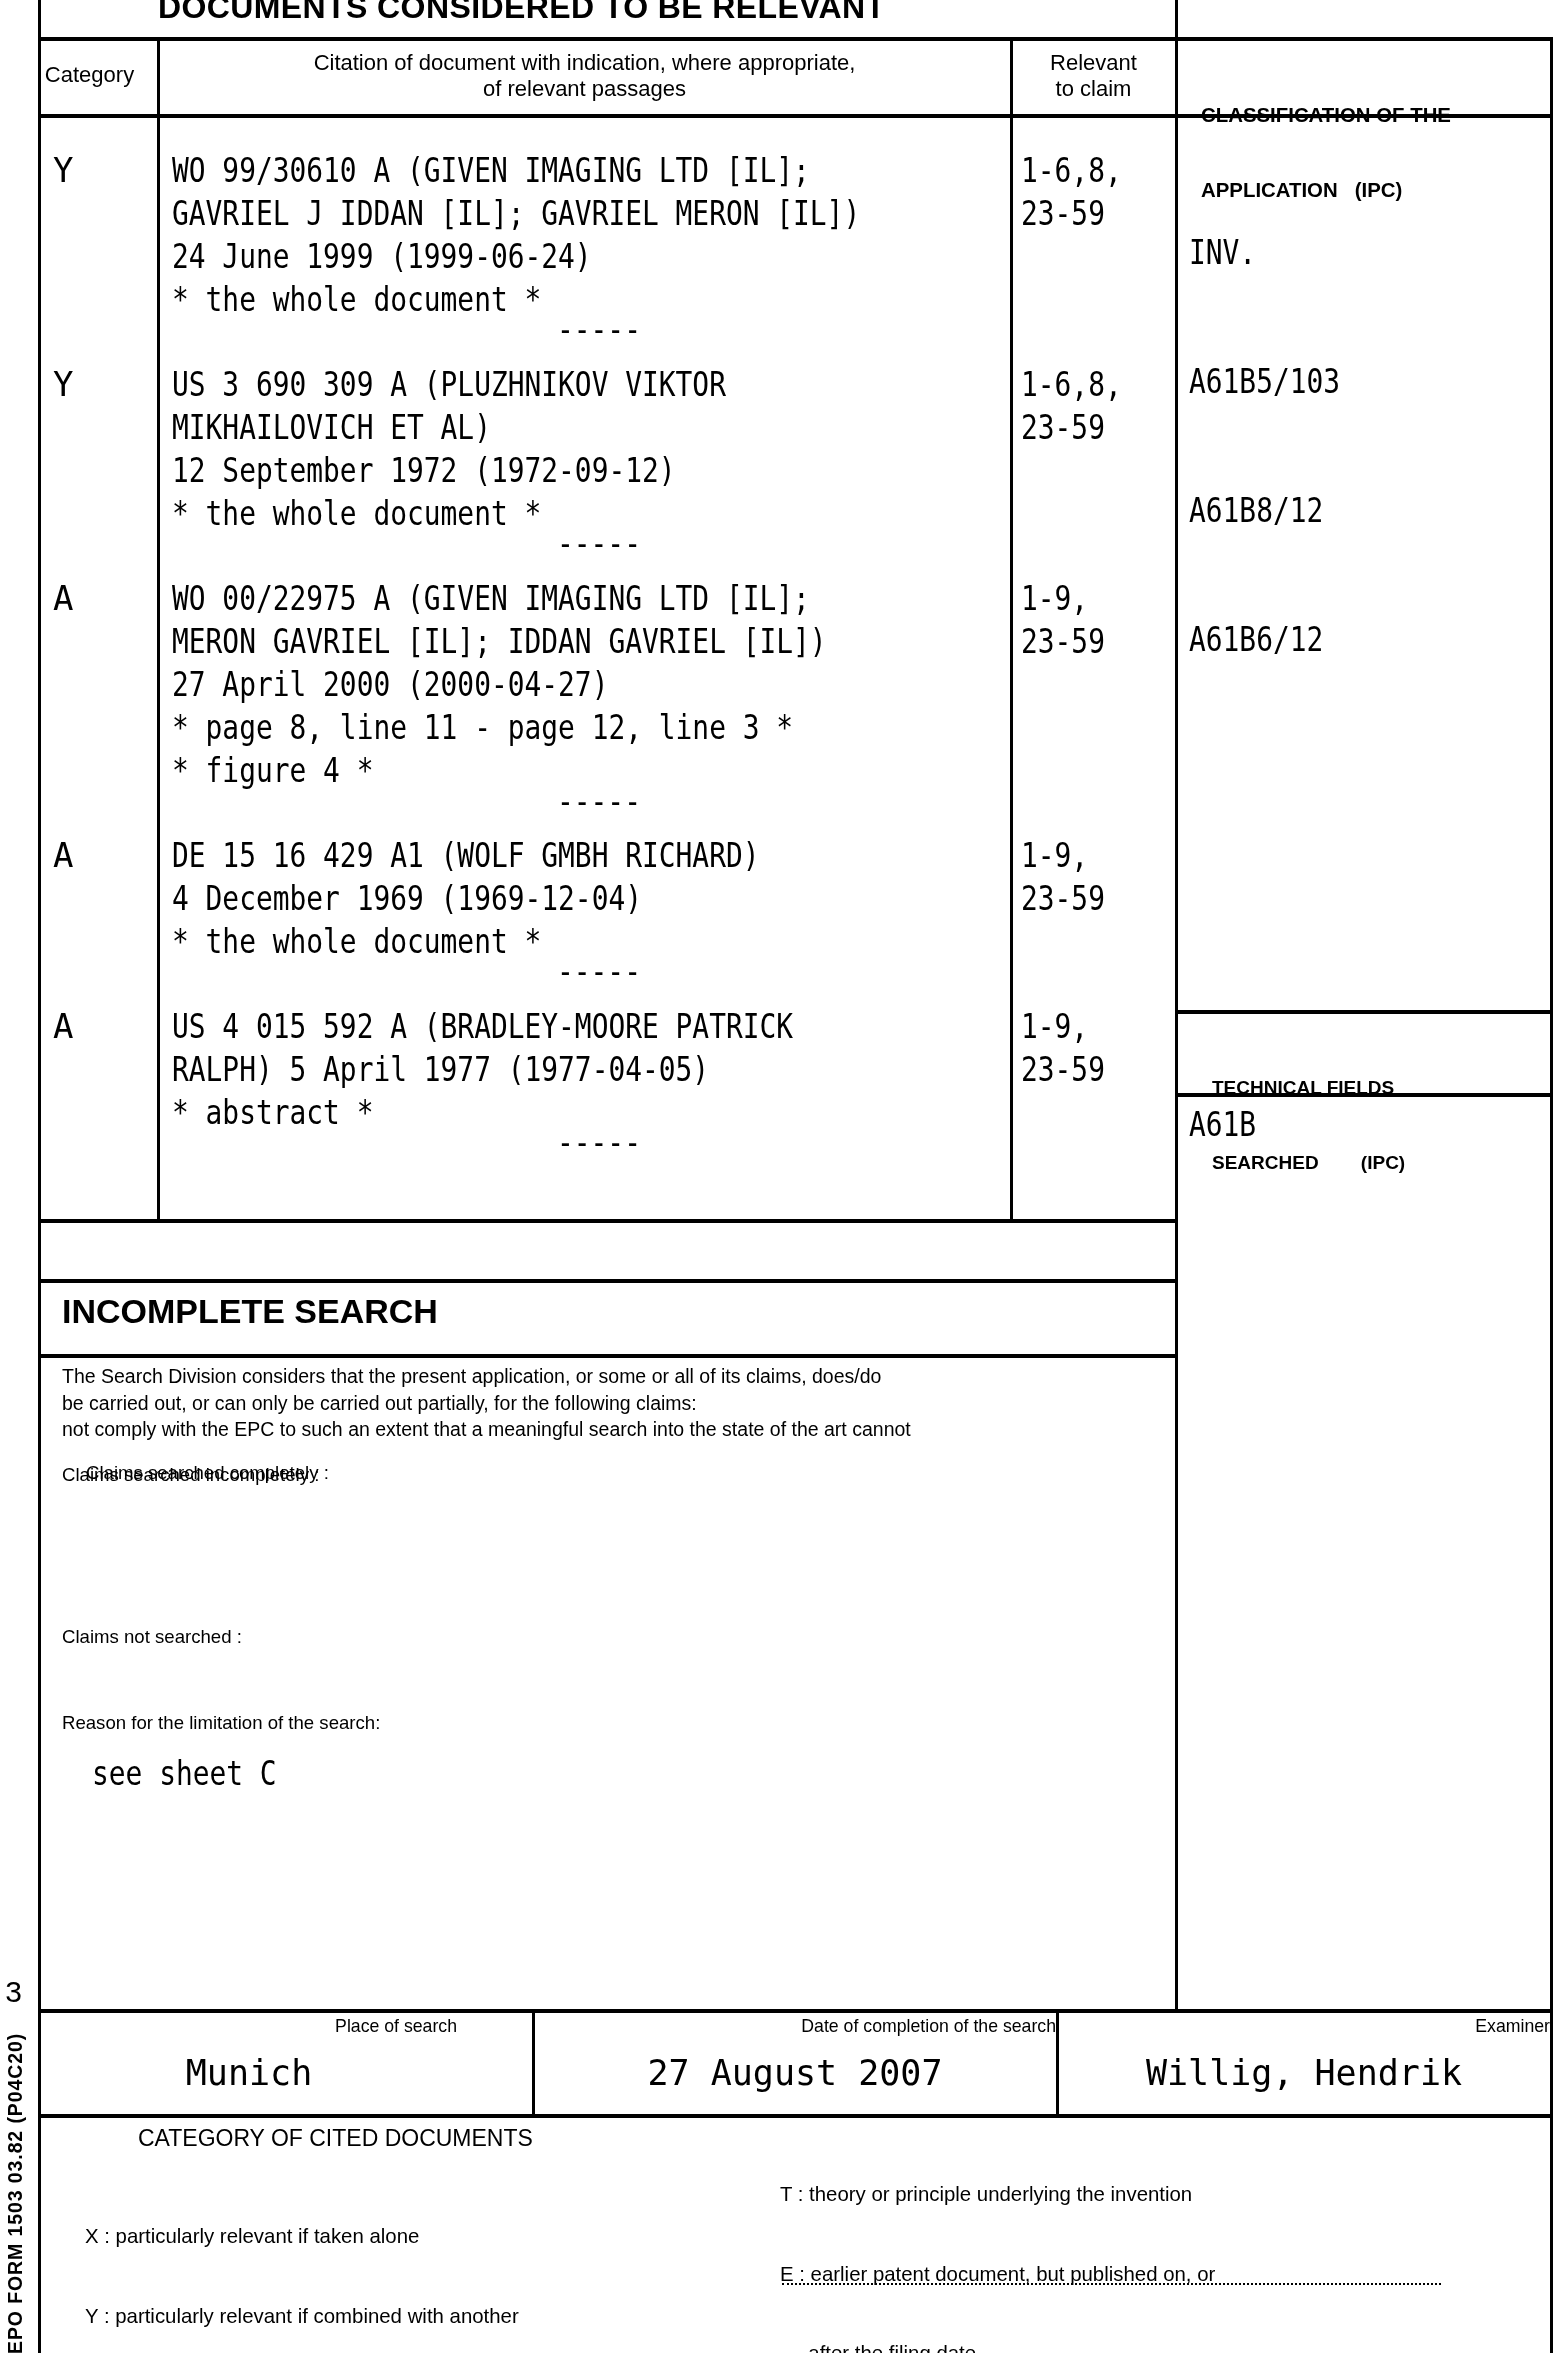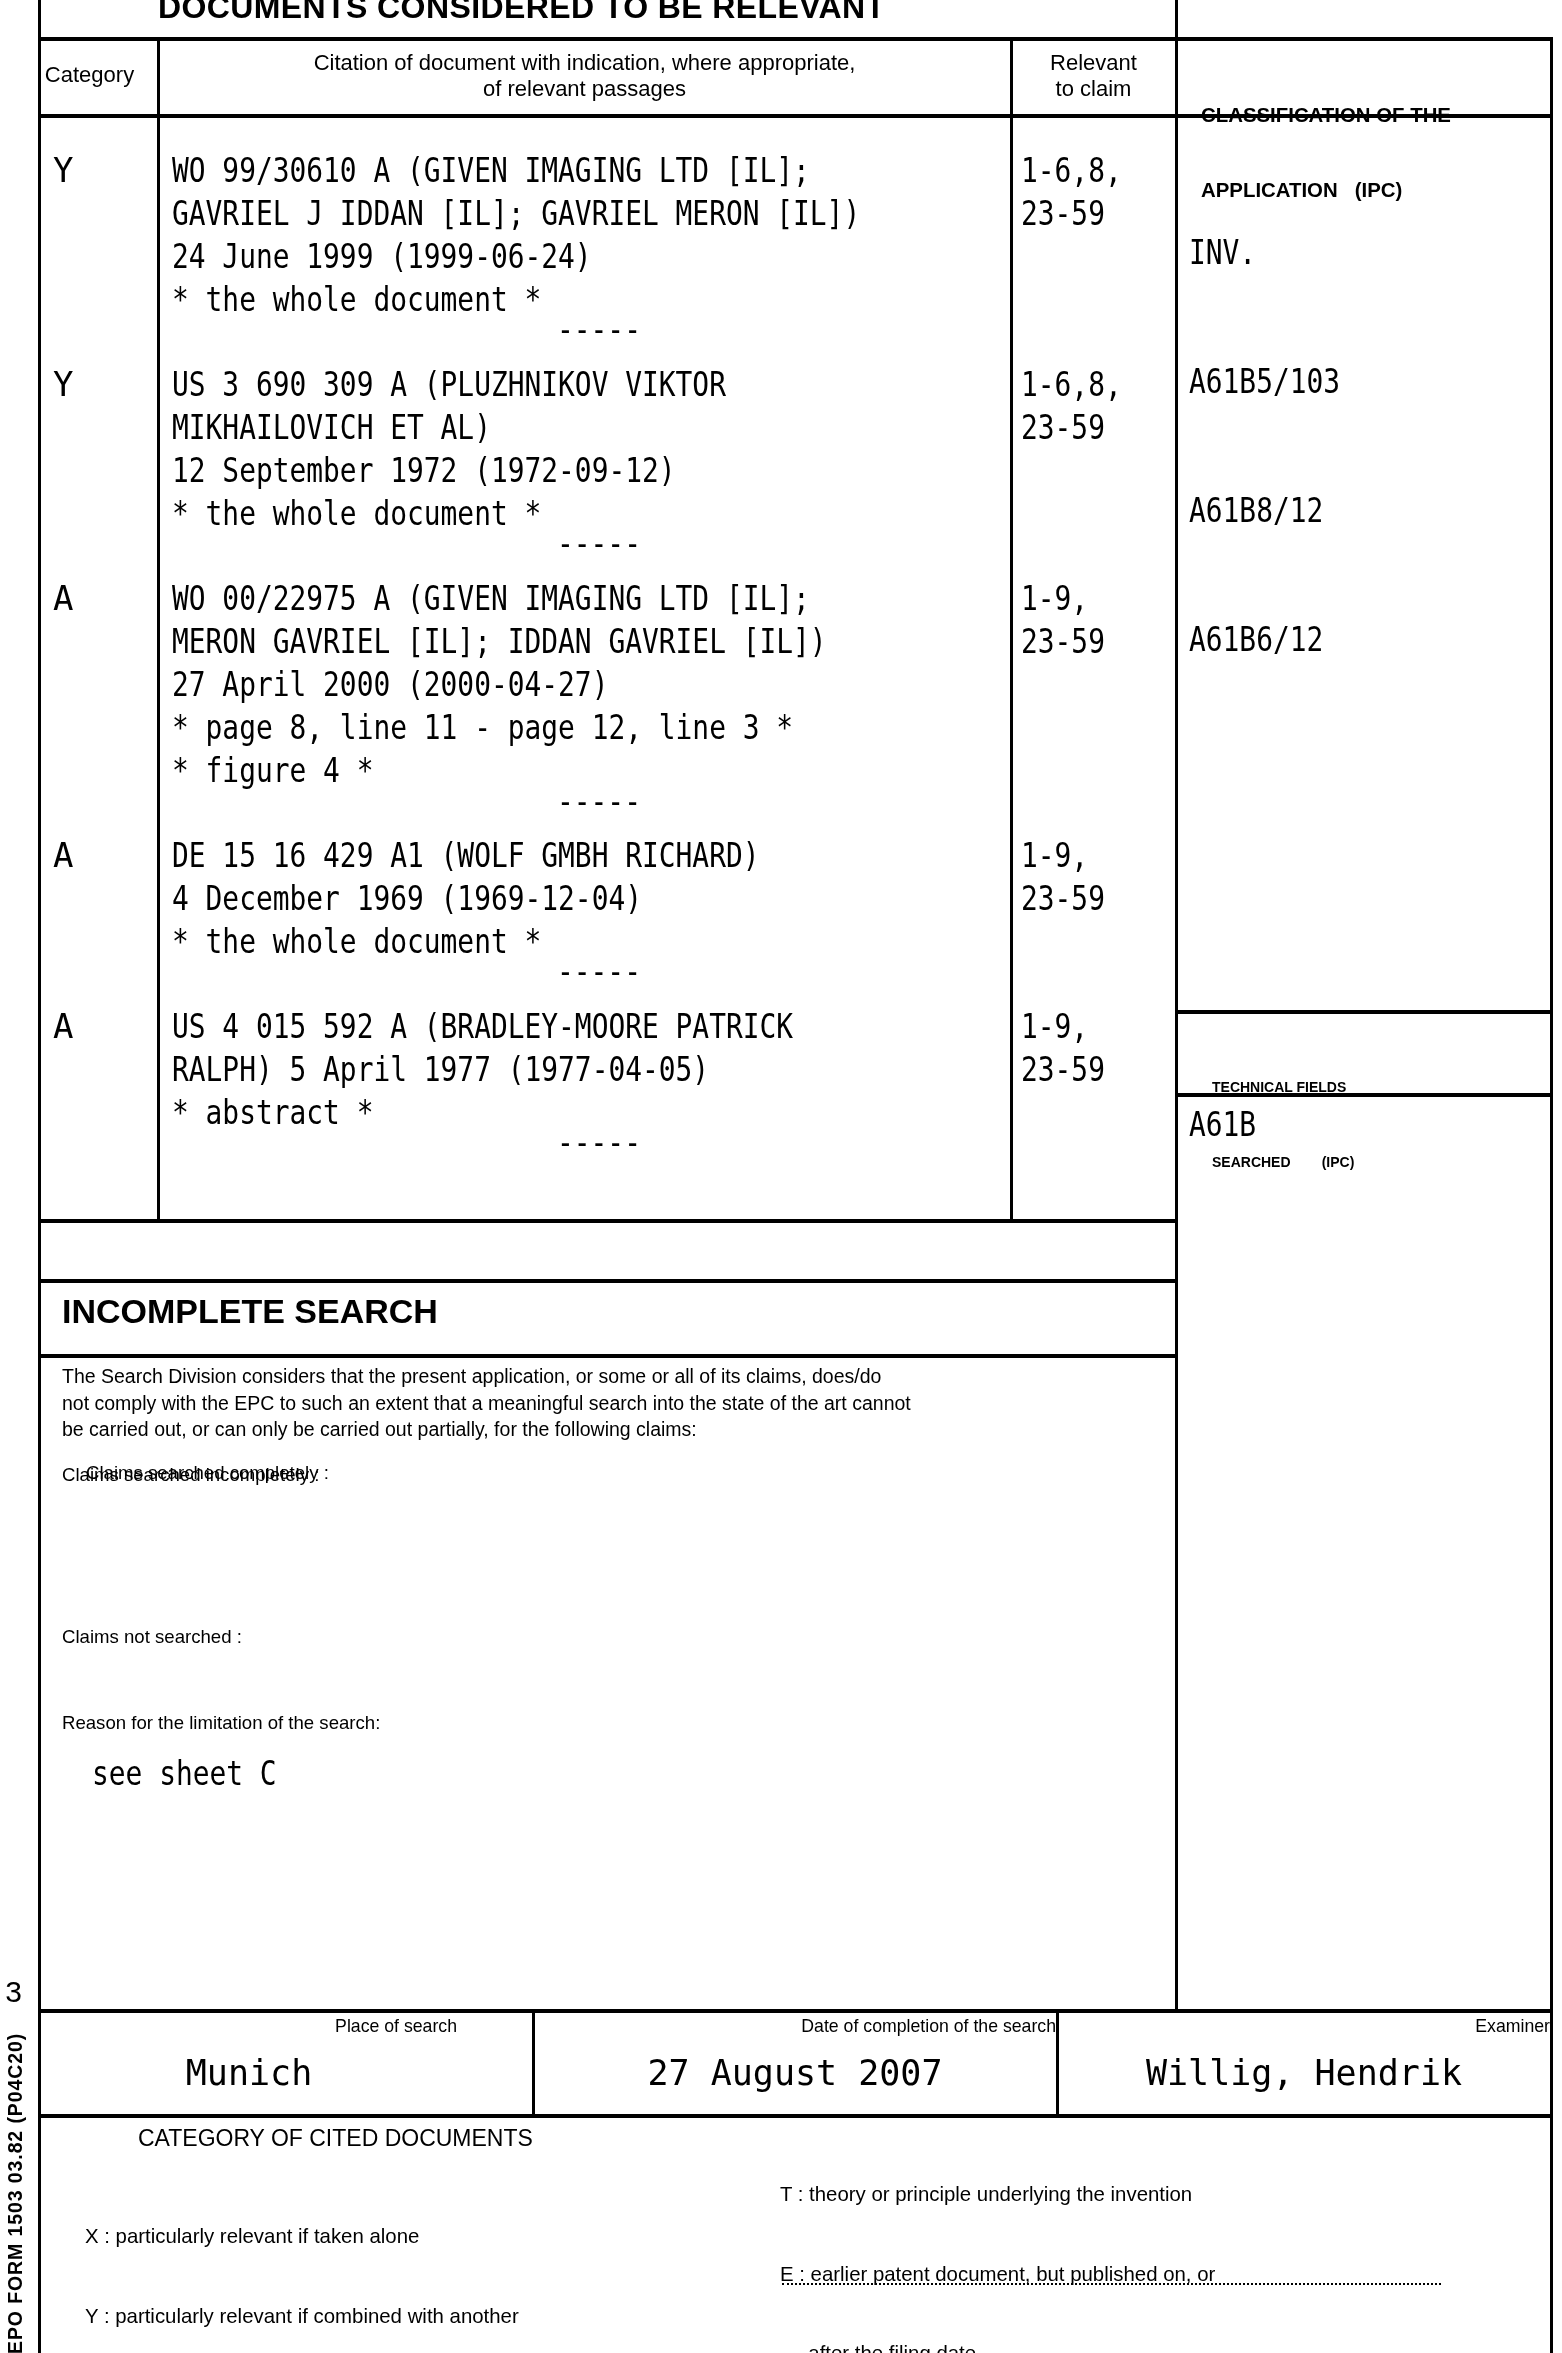--- a/index.html
+++ b/index.html
@@ -98,35 +98,35 @@
     <div class="abs mono sep" style="left: 557px; top: 1121px;">-----</div>
   </div>
 
 <div class="abs mono mono-text" style="left:1189px; top:145px;">
   <div>INV.</div>
   <div>A61B5/103</div>
   <div>A61B8/12</div>
   <div>A61B6/12</div>
 </div>
 
-<div class="abs sans ipc-hdr" style="left:1212px; top:1025px; white-space:pre; font-size:14px;">
+<div class="abs sans ipc-hdr" style="left:1212px; top:1025px; white-space:pre; font-size:19px;">
   <div>TECHNICAL FIELDS</div>
   <div>SEARCHED        (IPC)</div>
 </div>
 <div class="abs mono mono-text" style="left:1189px; top:1103px;">A61B</div>
 
 <div class="abs sans" style="left:85px; top:1230px; font-size:23px; line-height:22px;">
 </div>
 
 <div id="incomplete-title" class="abs sans" style="left:62px; top:1292px;">INCOMPLETE SEARCH</div>
 
 <div class="abs sans body-sm" style="left:62px; top:1363px; line-height:26.5px;">
   <div>The Search Division considers that the present application, or some or all of its claims, does/do</div>
+  <div>be carried out, or can only be carried out partially, for the following claims:</div>
   <div>not comply with the EPC to such an extent that a meaningful search into the state of the art cannot</div>
-  <div>be carried out, or can only be carried out partially, for the following claims:</div>
 </div>
 
 <div class="abs sans label-sm" style="left:62px; top:1462px;margin-left:24px;">Claims searched completely :</div>
 <div class="abs sans label-sm" style="left:62px; top:1464px;">Claims searched incompletely :</div>
 <div class="abs sans label-sm" style="left:62px; top:1626px;">Claims not searched :</div>
 <div class="abs sans label-sm" style="left:62px; top:1712px;">Reason for the limitation of the search:</div>
 <div class="abs mono mono-text" style="left:92px; top:1752px;">see sheet C</div>
 
 <div class="abs sans footer-lbl" style="left:41px; top:2016px; width:416px;">Place of search</div>
 <div class="abs mono footer-val" style="left:41px; top:2053px; width:416px;">Munich</div>

